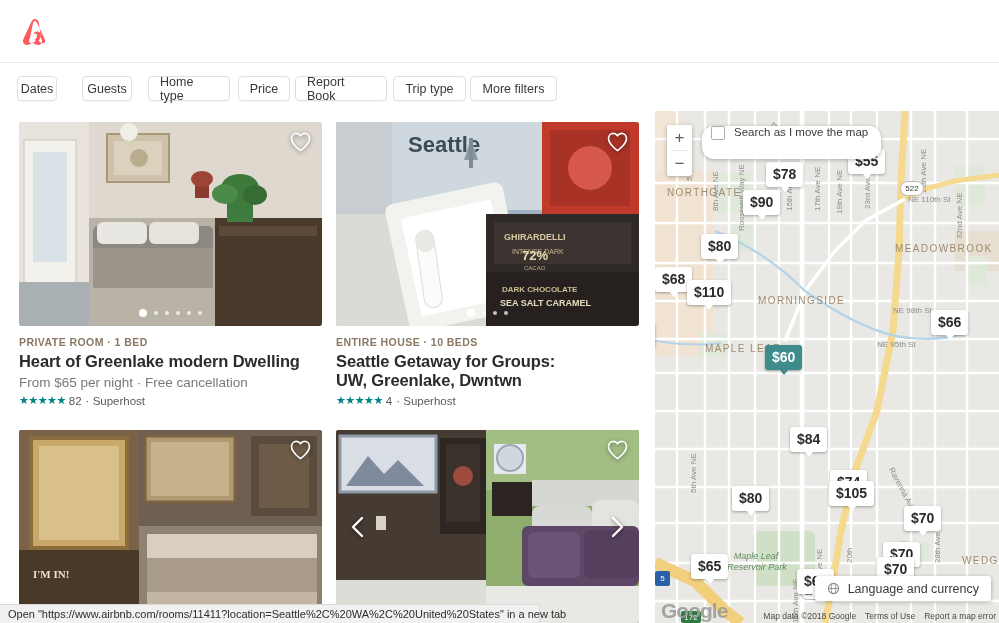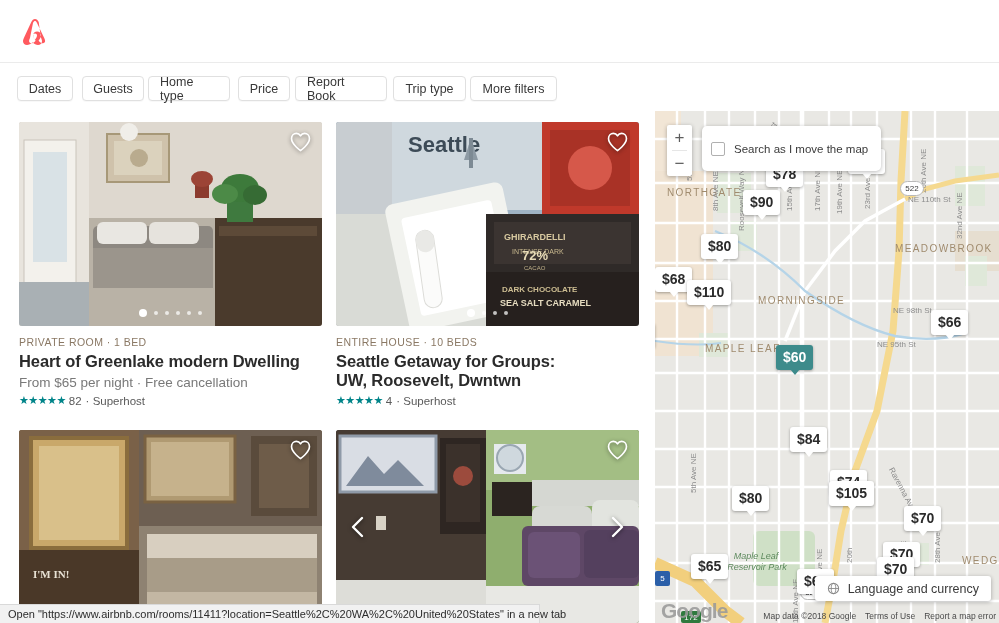--- a/index.html
+++ b/index.html
@@ -72,21 +72,21 @@
     display:flex;align-items:center;justify-content:center;gap:7px;}
   .dot{width:4px;height:4px;border-radius:50%;background:rgba(255,255,255,.72);}
   .dot.active{width:8px;height:8px;background:#fff;}
   .arrow{
     position:absolute;top:50%;margin-top:-13px;width:26px;height:26px;cursor:pointer;
     filter:drop-shadow(0 1px 2px rgba(0,0,0,.5));
   }
   .arrow.left{left:10px;}
   .arrow.right{right:10px;}
   .cat{
-    margin-top:10px;font-size:10.5px;font-weight:normal;color:#8a7864;
+    margin-top:10px;font-size:10.5px;font-weight:bold;color:#8a7864;
     letter-spacing:.45px;text-transform:uppercase;
   }
   .title{
     margin-top:4px;font-size:16.5px;font-weight:bold;color:#2b2b2b;
     line-height:19px;letter-spacing:-.1px;cursor:pointer;
   }
   .price{margin-top:4px;font-size:13.5px;color:#797979;}
   .ratingrow{margin-top:4px;display:flex;align-items:center;font-size:11.5px;color:#5a5a5a;}
   .stars{color:#008489;letter-spacing:-.5px;font-size:11px;margin-right:3px;}
   
@@ -96,22 +96,22 @@
   }
   .mapcanvas{position:absolute;inset:0;}
   .zoomctl{
     position:absolute;left:12px;top:14px;width:25px;height:51px;background:#fff;
     border-radius:2px;box-shadow:0 1px 4px rgba(0,0,0,.3);z-index:30;
   }
   .zbtn{height:25px;display:flex;align-items:center;justify-content:center;
     font-size:17px;color:#5d5d5d;cursor:pointer;}
   .zdiv{height:1px;background:#e6e6e6;margin:0 5px;}
   .searchmove{
-    position:absolute;left:47px;top:15px;height:45px;background:#fff;border-radius:5px;
-    box-shadow:0 1px 4px rgba(0,0,0,.28);display:flex;align-items:center;
+    position:absolute;left:47px;top:15px;height:33px;background:#fff;border-radius:12px;
+    box-shadow:0 1px 4px rgba(0,0,0,.28);display:flex;align-items:flex-start;
     padding:0 13px 0 9px;z-index:30;cursor:pointer;
   }
   .cbox{width:12px;height:12px;border:1px solid #b0b0b0;border-radius:2px;background:#fff;}
   .smlabel{margin-left:9px;font-size:11.5px;color:#3a3a3a;white-space:nowrap;}
   .pin{
     position:absolute;background:#fff;border-radius:3px;
     box-shadow:0 1px 3px rgba(0,0,0,.33);
     font-size:14px;font-weight:bold;color:#2b2b2b;
     padding:4px 7px 5px;white-space:nowrap;cursor:pointer;z-index:20;
   }
@@ -158,22 +158,22 @@
   <div class="logo">
     <svg viewBox="0 0 36 36" width="36" height="36" aria-hidden="true">
       <path d="M18 5c-1.6 0-2.7 1.1-3.7 3.1L7.1 23.4c-.8 1.7-1.1 2.8-1.1 3.8 0 2.3 1.8 3.9 4 3.9 1.9 0 3.8-1 5.3-2.5l.2-.2.2.2c1.5 1.5 3.4 2.5 5.3 2.5 2.2 0 4-1.6 4-3.9 0-1-.3-2.1-1.1-3.8L21.7 8.1C20.7 6.1 19.6 5 18 5zm0 1.9c.7 0 1.3.6 2 2l7.2 15.2c.7 1.5.9 2.3.9 3 0 1.3-.9 2.1-2.1 2.1-1.4 0-2.9-.9-4.2-2.3l-.2-.2.3-.4c1.3-1.8 2.1-3.5 2.1-5 0-2.2-1.6-3.8-3.9-3.8s-3.9 1.6-3.9 3.8c0 1.5.8 3.2 2.1 5l.3.4-.2.2c-1.3 1.4-2.8 2.3-4.2 2.3-1.2 0-2.1-.8-2.1-2.1 0-.7.2-1.5.9-3L16 8.9c.7-1.4 1.3-2 2-2zm0 12.5c1.2 0 2 .8 2 2 0 1.1-.6 2.4-1.7 3.9l-.3.4-.3-.4c-1.1-1.5-1.7-2.8-1.7-3.9 0-1.2.8-2 2-2z" fill="#FF5A5F"></path>
     </svg>
   </div>
 
 
 </div>
 
 <div class="filterbar"></div>
-<div class="chip" style="left:17px;width:56px;">Dates</div>
-<div class="chip" style="left:82px;width:62px;">Guests</div>
+<div class="chip" style="left:17px;width:40px;">Dates</div>
+<div class="chip" style="left:82px;width:50px;">Guests</div>
 <div class="chip" style="left:148px;width:82px;">Home type</div>
 <div class="chip" style="left:238px;width:52px;">Price</div>
 <div class="chip" style="left:295px;width:92px;">Report Book</div>
 <div class="chip" style="left:393px;width:73px;">Trip type</div>
 <div class="chip" style="left:470px;width:87px;">More filters</div>
 
 <div class="sliver">
   <div class="s1"></div>
   <div class="s2"></div>
 </div>
@@ -262,21 +262,21 @@
         <path d="M12 20.5S2.6 14 2.6 7.9C2.6 4.6 5 2.5 7.7 2.5c1.9 0 3.4 1 4.3 2.5.9-1.5 2.4-2.5 4.3-2.5 2.7 0 5.1 2.1 5.1 5.4C21.4 14 12 20.5 12 20.5z" fill="none" stroke="#ffffff" stroke-width="1.7" stroke-linejoin="round"></path>
       </svg>
       <div class="dots">
         <span class="dot active"></span>
         <span class="dot"></span>
         <span class="dot"></span>
         <span class="dot"></span>
       </div>
     </div>
     <div class="cat">ENTIRE HOUSE · 10 BEDS</div>
-    <div class="title">Seattle Getaway for Groups: UW, Roosevelt, Dwntwn</div>
+    <div class="title">Seattle Getaway for Groups: UW, Greenlake, Dwntwn</div>
     <div class="ratingrow">
       <span class="stars">★★★★★</span>
       <span>4</span>
       <span style="margin-left:4px;">· Superhost</span>
     </div>
   </div>
 
   <div class="card" style="left:19px;top:319px;width:303px;">
     <div class="photo" style="height:193px;">
       <svg width="303" height="193" viewBox="0 0 303 193" style="position:absolute;inset:0;">
@@ -440,21 +440,21 @@
   </div>
 
   <div class="pin" style="left:111px;top:51px;">$78</div>
   <div class="pin" style="left:193px;top:38px;">$55</div>
   <div class="pin" style="left:88px;top:79px;">$90</div>
   <div class="pin" style="left:46px;top:123px;">$80</div>
   <div class="pin" style="left:0px;top:156px;">$68</div>
   <div class="pin" style="left:32px;top:169px;">$110</div>
   <div class="pin" style="left:276px;top:199px;">$66</div>
   <div class="pin" style="left:-37px;top:212px;">$65</div>
-  <div class="pin sel" style="left:121px;top:234px;">$60</div>
+  <div class="pin sel" style="left:110px;top:234px;">$60</div>
   <div class="pin" style="left:135px;top:316px;">$84</div>
   <div class="pin" style="left:175px;top:359px;">$74</div>
   <div class="pin" style="left:174px;top:370px;">$105</div>
   <div class="pin" style="left:77px;top:375px;">$80</div>
   <div class="pin" style="left:249px;top:395px;">$70</div>
   <div class="pin" style="left:228px;top:431px;">$70</div>
   <div class="pin" style="left:222px;top:446px;">$70</div>
   <div class="pin" style="left:36px;top:443px;">$65</div>
   <div class="pin" style="left:142px;top:458px;">$66</div>
 

